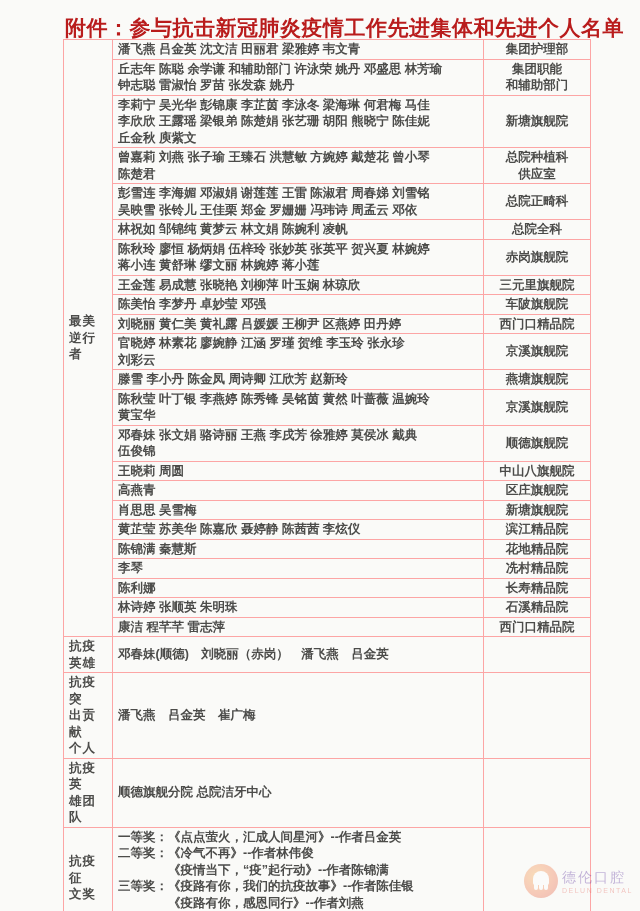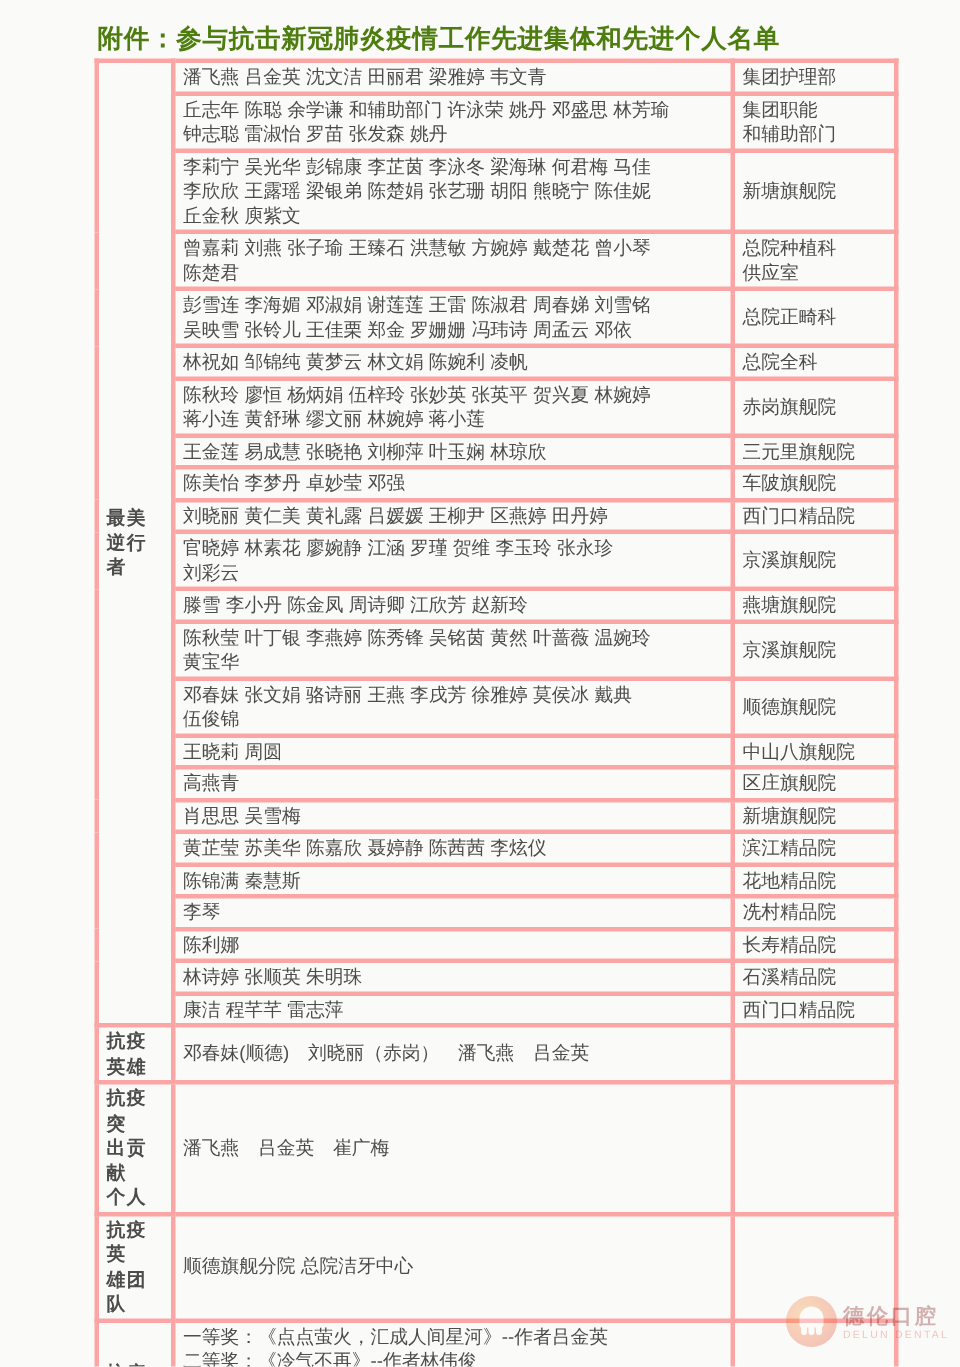--- a/index.html
+++ b/index.html
@@ -7,57 +7,58 @@
     width:640px;height:911px;
     background:#fafaf8;
     font-family:"Liberation Sans","DejaVu Sans",sans-serif;
     color:#4c4c4a;
     position:relative;
     overflow:hidden;
   }
   .page-title{
     position:absolute;
     left:65px;top:14px;
-    font-size:17px;
+    font-size:21px;
     font-weight:bold;
-    color:#4d7c0f;
+    color:#b91c1c;
     letter-spacing:0.5px;
     white-space:nowrap;
   }
   table.award-table{
     position:absolute;
     left:63px;top:39px;
     width:510px;
     border-collapse:collapse;
     table-layout:fixed;
     background:transparent;
   }
   table.award-table td{
-    border:3px solid #fca5a5;
+    border:1px solid #fca5a5;
     font-size:12.5px;
     line-height:16.5px;
     padding:1px 5px;
     white-space:pre-line;
     vertical-align:middle;
     color:#4c4c4a;
+    font-weight:bold;
   }
   td.label-cell{
     width:38px;
     font-weight:bold;
     color:#3f3f3d;
     padding:1px 2px;
     letter-spacing:1px;
   }
   td.names-cell{
     width:360px;
     text-align:left;
   }
   td.dept-cell{
     width:96px;
-    text-align:left;
+    text-align:center;
     padding:1px 2px;
   }
   .watermark{
     position:absolute;
     right:-14px;bottom:8px;
     width:130px;height:44px;
     opacity:0.33;
     display:flex;
     align-items:center;
     gap:4px;
@@ -82,22 +83,22 @@
     position:absolute;
     left:6px;bottom:-5px;
     width:4px;height:6px;
     background:#ffffff;
     border-radius:0 0 3px 3px;
     box-shadow:-5px 0 0 #ffffff,5px 0 0 #ffffff;
   }
   .wm-text{display:flex;flex-direction:column;}
   .wm-cn{
     font-size:14px;
-    font-weight:bold;
-    color:#7f1d1d;
+    font-weight:normal;
+    color:#4c1d95;
     letter-spacing:2px;
     white-space:nowrap;
   }
   .wm-en{
     font-size:7px;
     color:#e2574b;
     letter-spacing:1.5px;
     white-space:nowrap;
   }
 </style>

